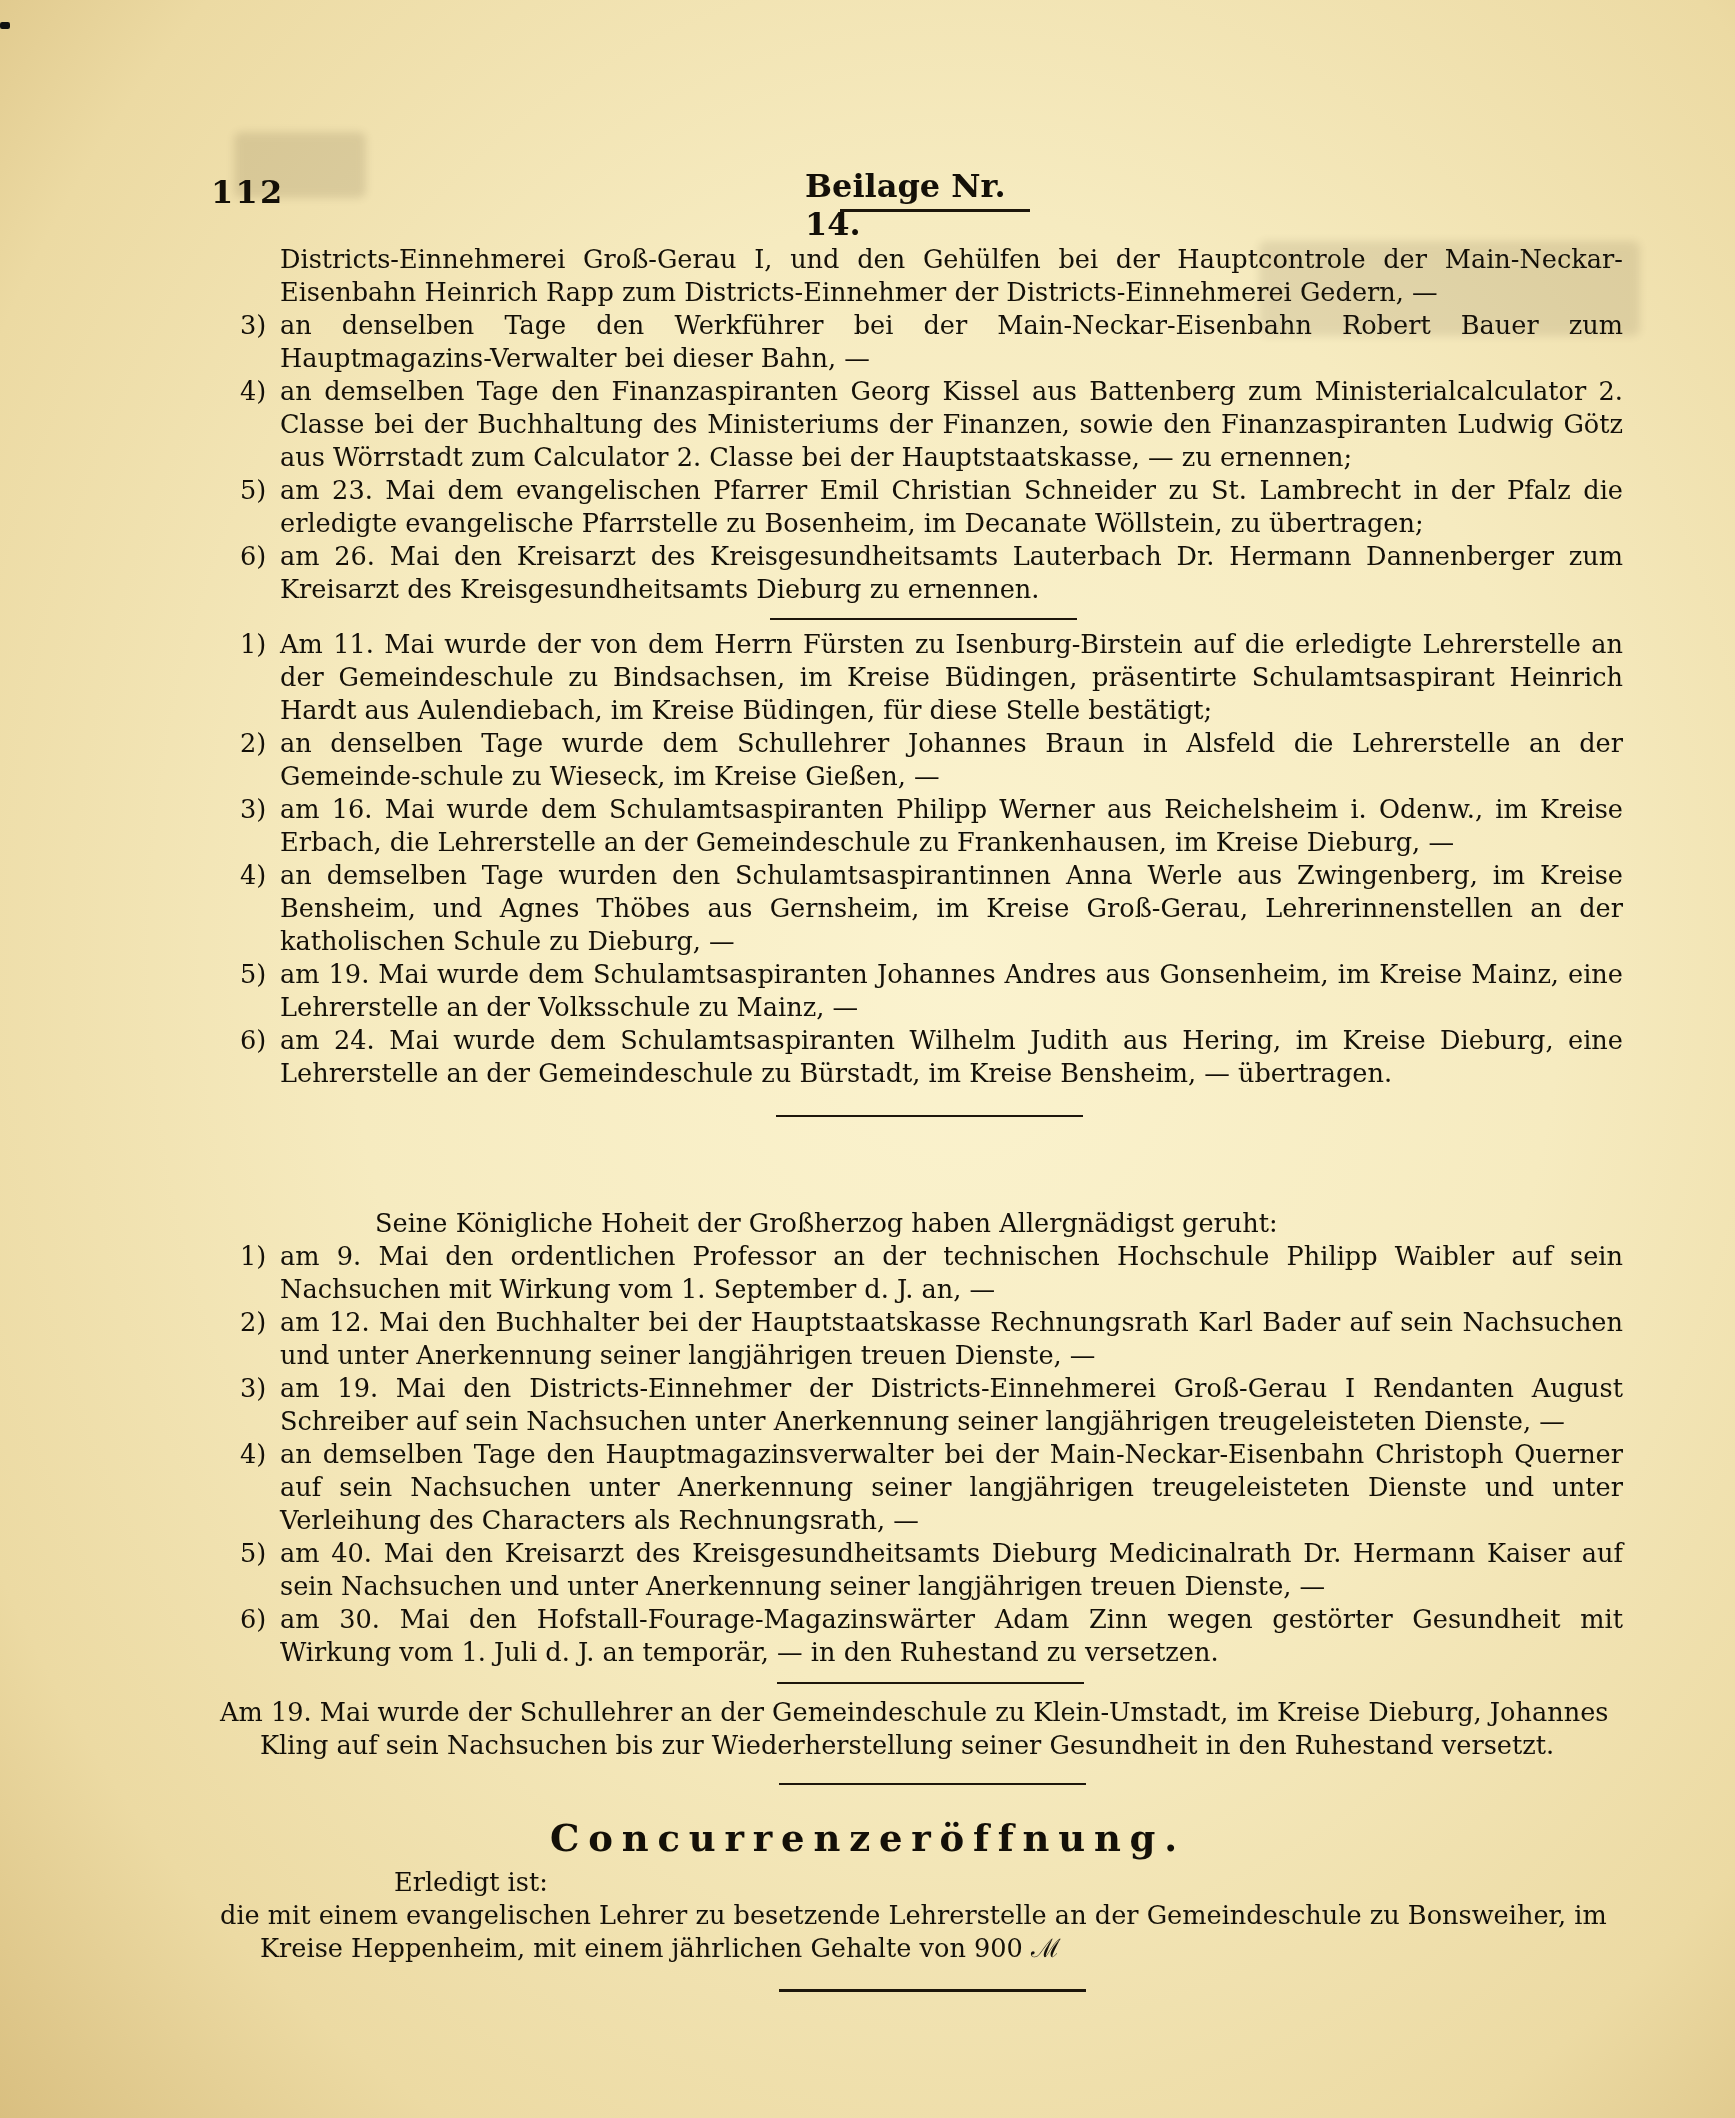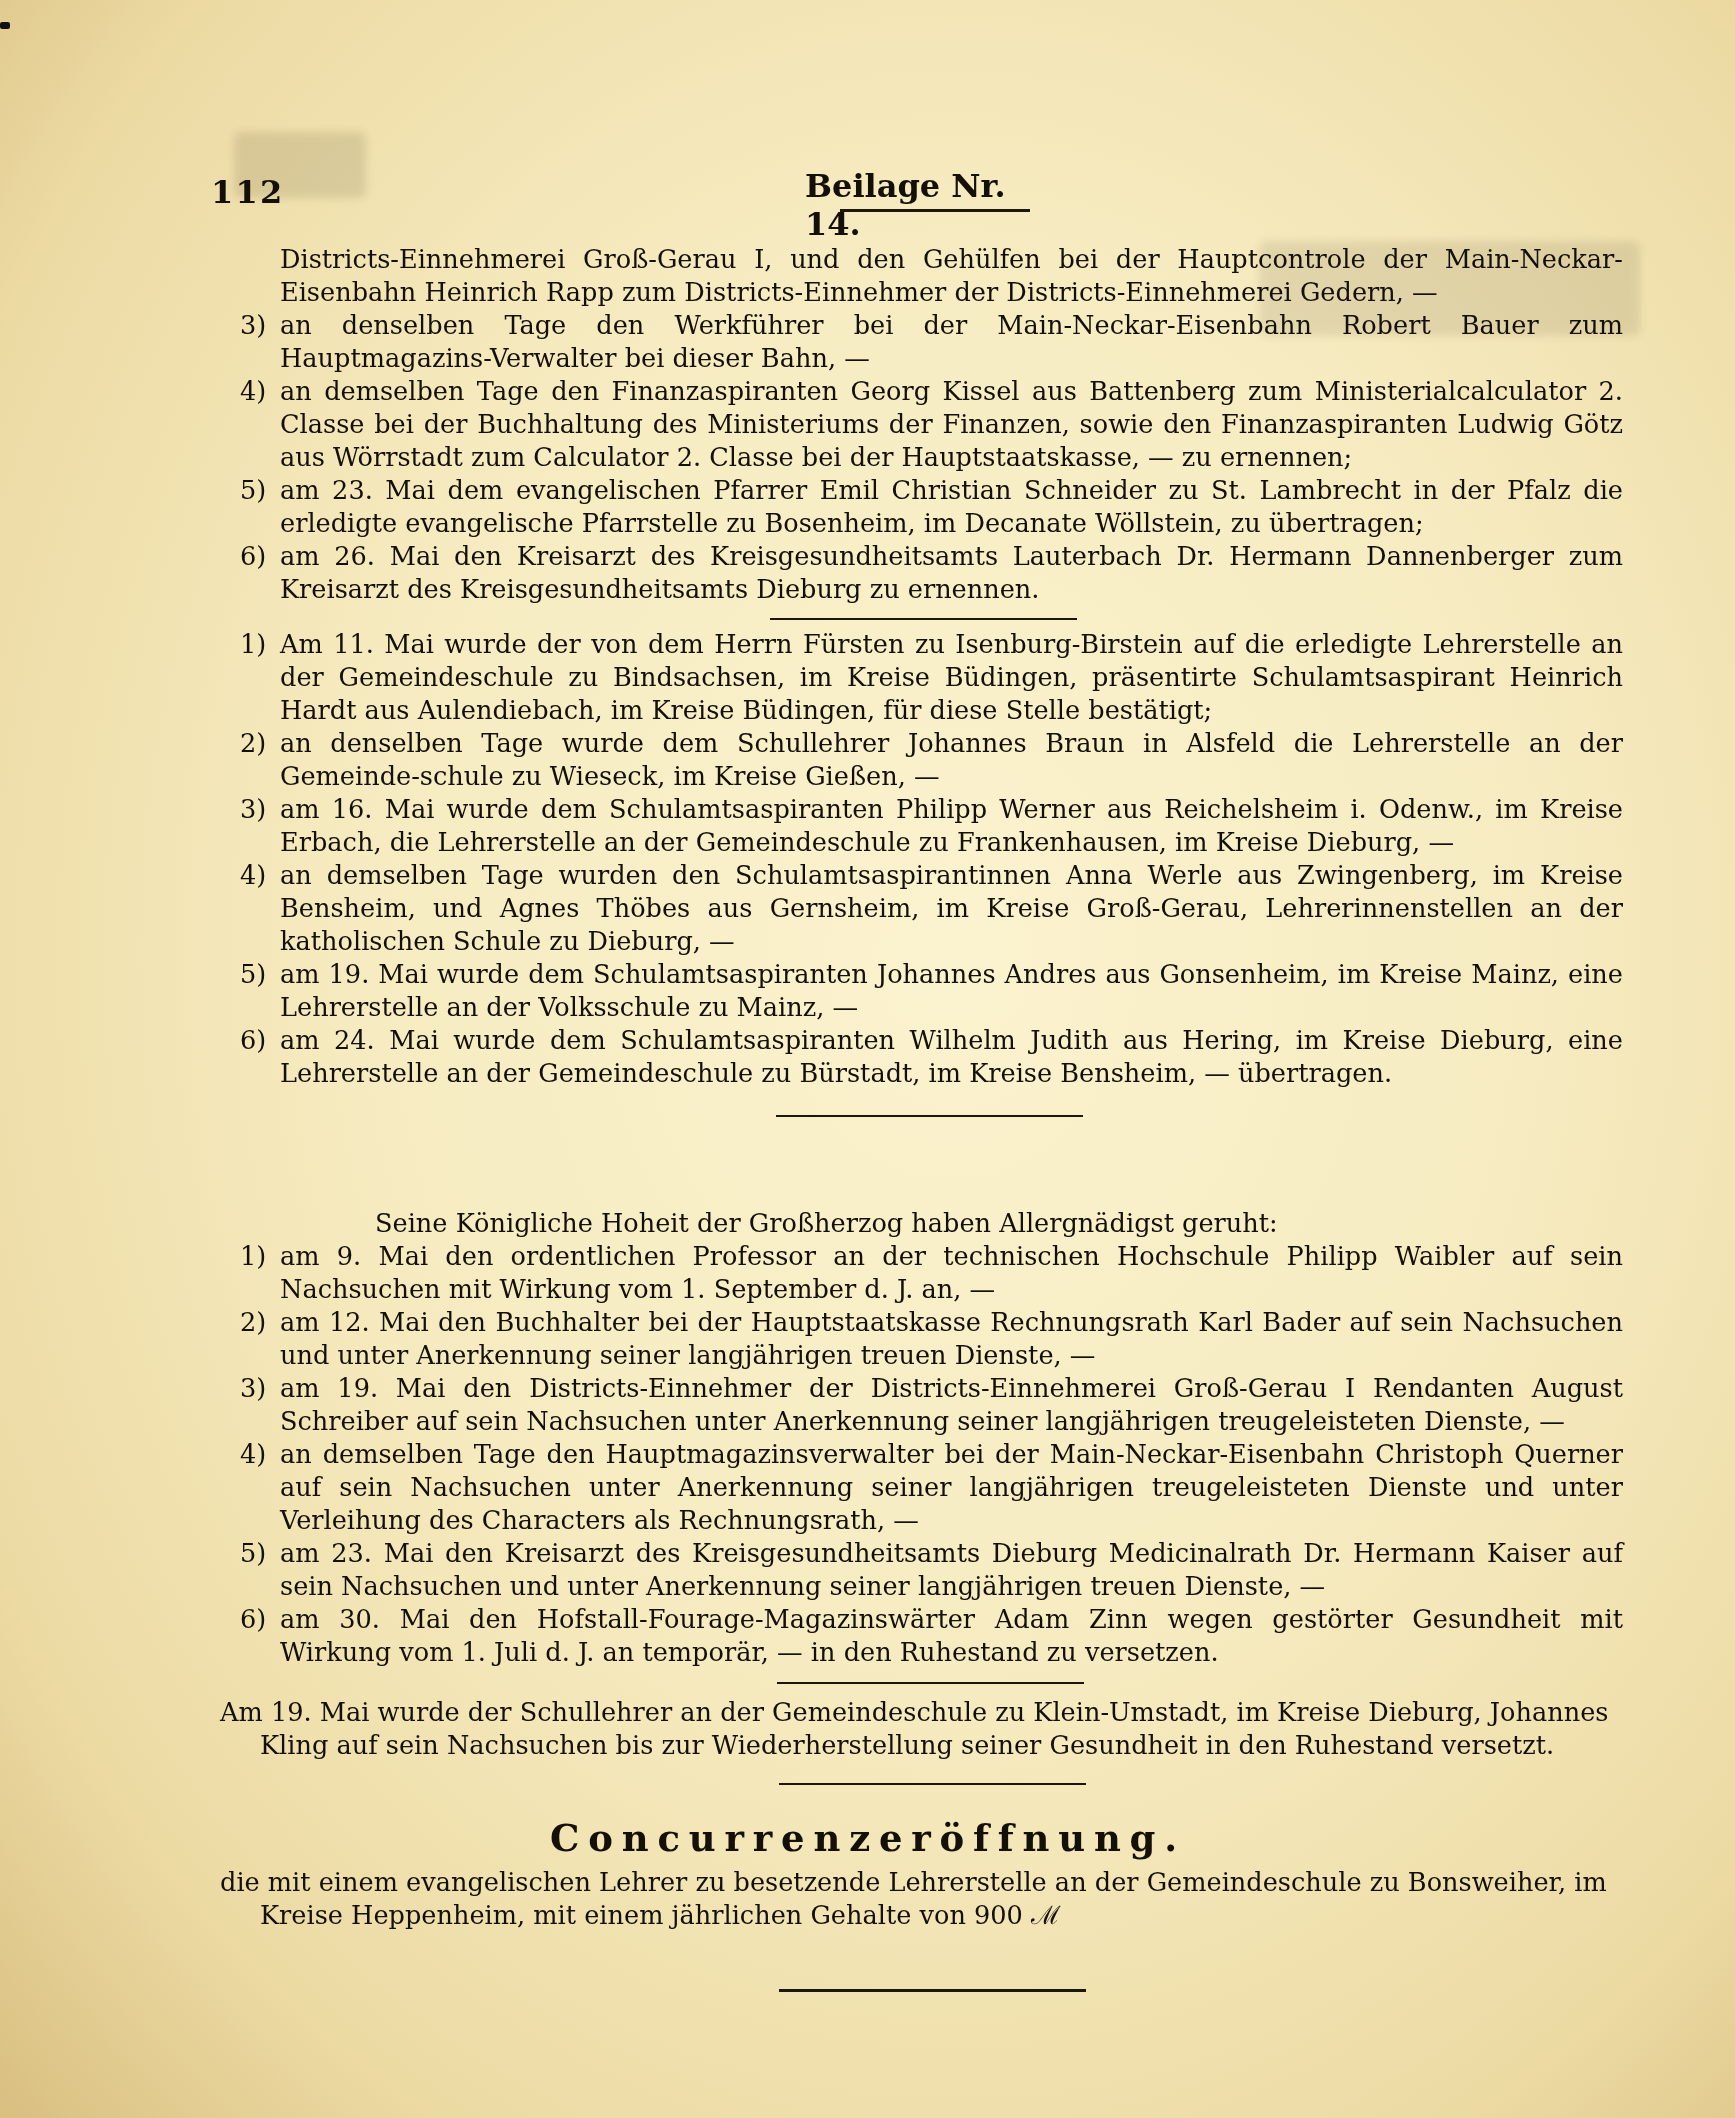--- a/index.html
+++ b/index.html
@@ -103,33 +103,34 @@
     <div class="item">
         <span class="num">3)</span>
         <span class="body">am 19. Mai den Districts-Einnehmer der Districts-Einnehmerei Groß-Gerau I Rendanten August Schreiber auf sein Nachsuchen unter Anerkennung seiner langjährigen treugeleisteten Dienste, —</span>
       </div>
     <div class="item">
         <span class="num">4)</span>
         <span class="body">an demselben Tage den Hauptmagazinsverwalter bei der Main-Neckar-Eisenbahn Christoph Querner auf sein Nachsuchen unter Anerkennung seiner langjährigen treugeleisteten Dienste und unter Verleihung des Characters als Rechnungsrath, —</span>
       </div>
     <div class="item">
         <span class="num">5)</span>
-        <span class="body">am 23. Mai den Kreisarzt des Kreisgesundheitsamts Dieburg Medicinalrath Dr. Hermann Kaiser auf sein Nachsuchen und unter Anerkennung seiner langjährigen treuen Dienste, —</span>
+        <span class="body">am 40. Mai den Kreisarzt des Kreisgesundheitsamts Dieburg Medicinalrath Dr. Hermann Kaiser auf sein Nachsuchen und unter Anerkennung seiner langjährigen treuen Dienste, —</span>
       </div>
     <div class="item">
         <span class="num">6)</span>
         <span class="body">am 30. Mai den Hofstall-Fourage-Magazinswärter Adam Zinn wegen gestörter Gesundheit mit Wirkung vom 1. Juli d. J. an temporär, — in den Ruhestand zu versetzen.</span>
       </div>
   </div>
   <div class="rule" style="left:777px;top:1682px;width:307px;height:2.2px;"></div>
 
   <div class="block" style="top:1696px;left:220px;width:1420px;">
     <div class="hang">Am 19. Mai wurde der Schullehrer an der Gemeindeschule zu Klein-Umstadt, im Kreise Dieburg, Johannes Kling auf sein Nachsuchen bis zur Wiederherstellung seiner Gesundheit in den Ruhestand versetzt.</div>
   </div>
   <div class="rule" style="left:779px;top:1783px;width:307px;height:2.2px;"></div>
 
   <div class="title" style="top:1816px;letter-spacing:8.8px;">Concurrenzeröffnung.</div>
   <div class="block" style="top:1866px;left:220px;width:1420px;">
+    <div style="padding-left:174px;">Erledigt ist:</div>
     <div class="hang">die mit einem evangelischen Lehrer zu besetzende Lehrerstelle an der Gemeindeschule zu Bonsweiher, im Kreise Heppenheim, mit einem jährlichen Gehalte von 900 ℳ</div>
   </div>
   <div class="rule" style="left:779px;top:1989px;width:307px;height:2.9px;"></div>
 </div>
 
 
 </body></html>

